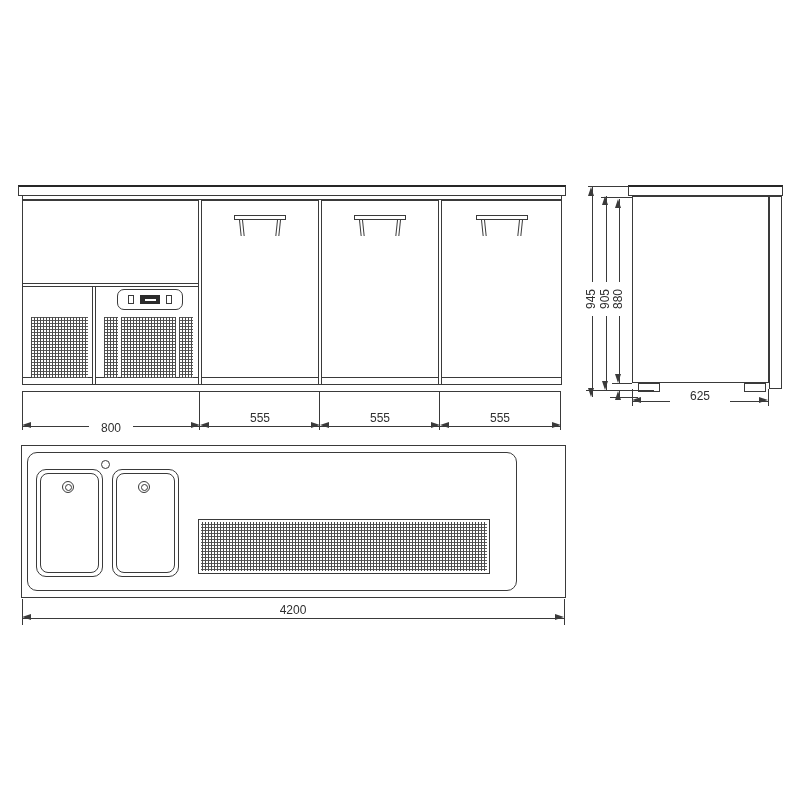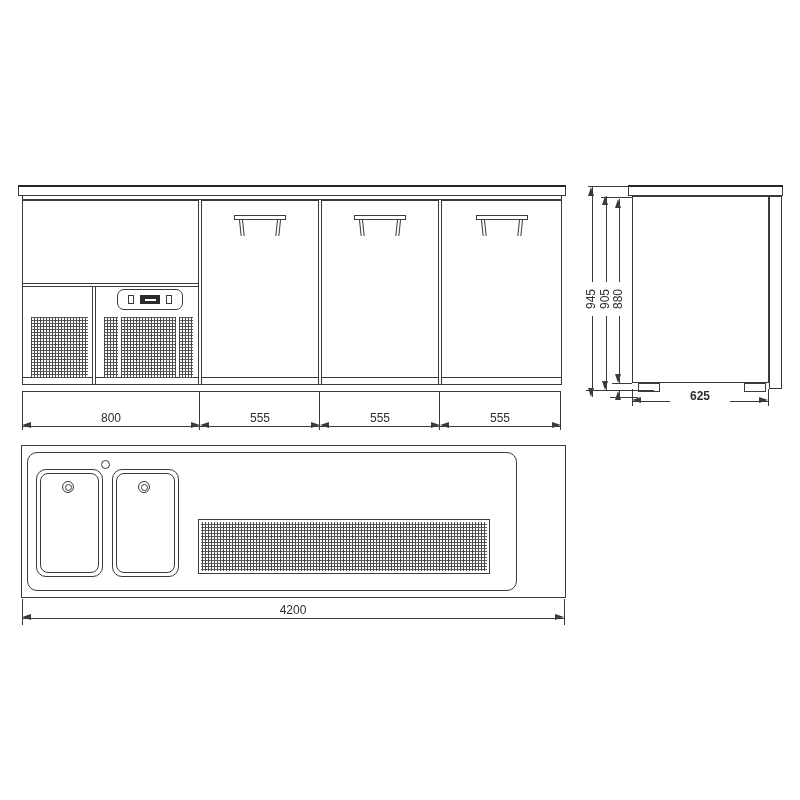--- a/index.html
+++ b/index.html
@@ -93,21 +93,21 @@
       <div class="a vl" style="left:560px;top:392px;height:38px;"></div>
       <div class="a hl" style="left:22px;top:426px;width:539px;"></div>
       <div class="a arr arr-l" style="left:22px;top:422px;"></div>
       <div class="a arr arr-r" style="left:191px;top:422px;"></div>
       <div class="a arr arr-l" style="left:200px;top:422px;"></div>
       <div class="a arr arr-r" style="left:311px;top:422px;"></div>
       <div class="a arr arr-l" style="left:320px;top:422px;"></div>
       <div class="a arr arr-r" style="left:431px;top:422px;"></div>
       <div class="a arr arr-l" style="left:440px;top:422px;"></div>
       <div class="a arr arr-r" style="left:552px;top:422px;"></div>
-      <div class="a dim" style="left:89px;top:411px;width:44px;">800</div>
+      <div class="a dim" style="left:89px;top:421px;width:44px;">800</div>
       <div class="a dim" style="left:238px;top:411px;width:44px;">555</div>
       <div class="a dim" style="left:358px;top:411px;width:44px;">555</div>
       <div class="a dim" style="left:478px;top:411px;width:44px;">555</div>
     </div>
   </div>
 
   <div>
     <div class="a box" style="left:628px;top:185px;width:155px;height:11px;border-top:2px solid var(--line-dark);"></div>
     <div class="a box" style="left:769px;top:196px;width:13px;height:193px;"></div>
     <div class="a box" style="left:632px;top:196px;width:137px;height:187px;"></div>
@@ -135,21 +135,21 @@
       <div class="a dimv" style="left:598px;top:282px;width:15px;height:34px;">905</div>
       <div class="a dimv" style="left:611px;top:282px;width:15px;height:34px;">880</div>
     </div>
 
     <div>
       <div class="a vl" style="left:632px;top:389px;height:17px;"></div>
       <div class="a vl" style="left:768px;top:389px;height:17px;"></div>
       <div class="a hl" style="left:632px;top:401px;width:136px;"></div>
       <div class="a arr arr-l" style="left:632px;top:397px;"></div>
       <div class="a arr arr-r" style="left:759px;top:397px;"></div>
-      <div class="a dim" style="left:670px;top:389px;width:60px;font-weight:bold;">625</div>
+      <div class="a dim" style="left:670px;top:389px;width:60px;">625</div>
     </div>
   </div>
 
   <div>
     <div class="a" style="left:21px;top:445px;width:545px;height:153px;border:1.5px solid var(--line);background:#fff;"></div>
     <div class="a box" style="left:27px;top:452px;width:490px;height:139px;border-radius:10px;"></div>
 
     <div class="a box" style="left:36px;top:469px;width:67px;height:108px;border-radius:10px;"></div>
     <div class="a box" style="left:40px;top:473px;width:59px;height:100px;border-radius:8px;"></div>
     <div class="a circle" style="left:62px;top:481px;width:12px;height:12px;display:flex;">

